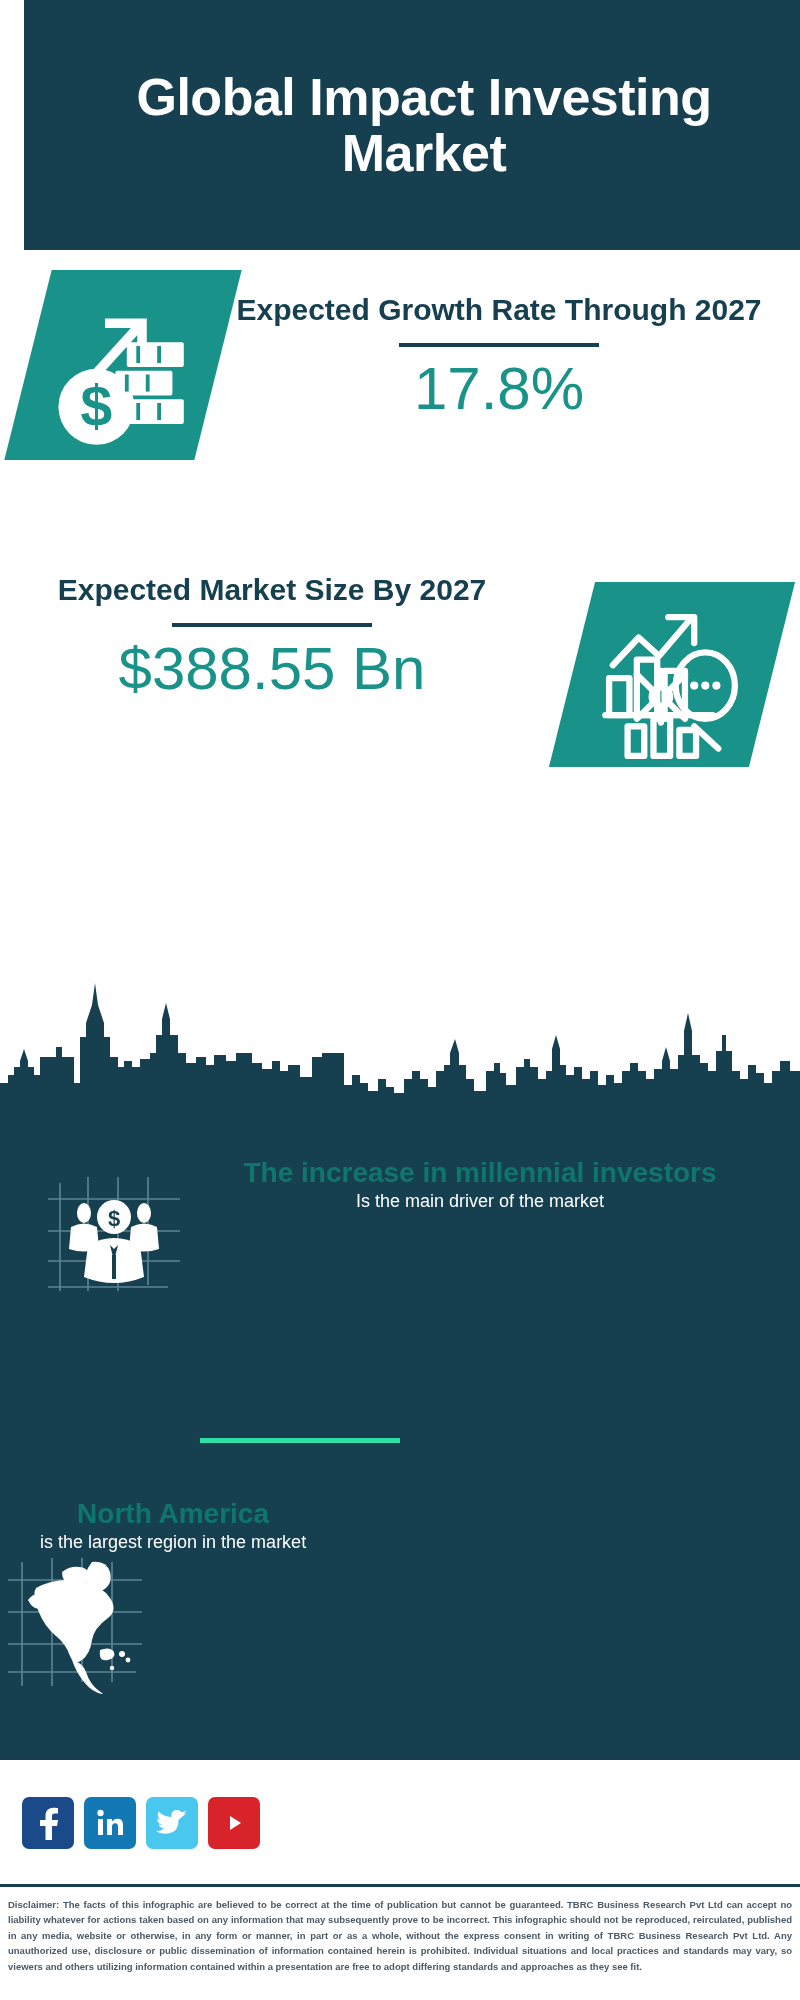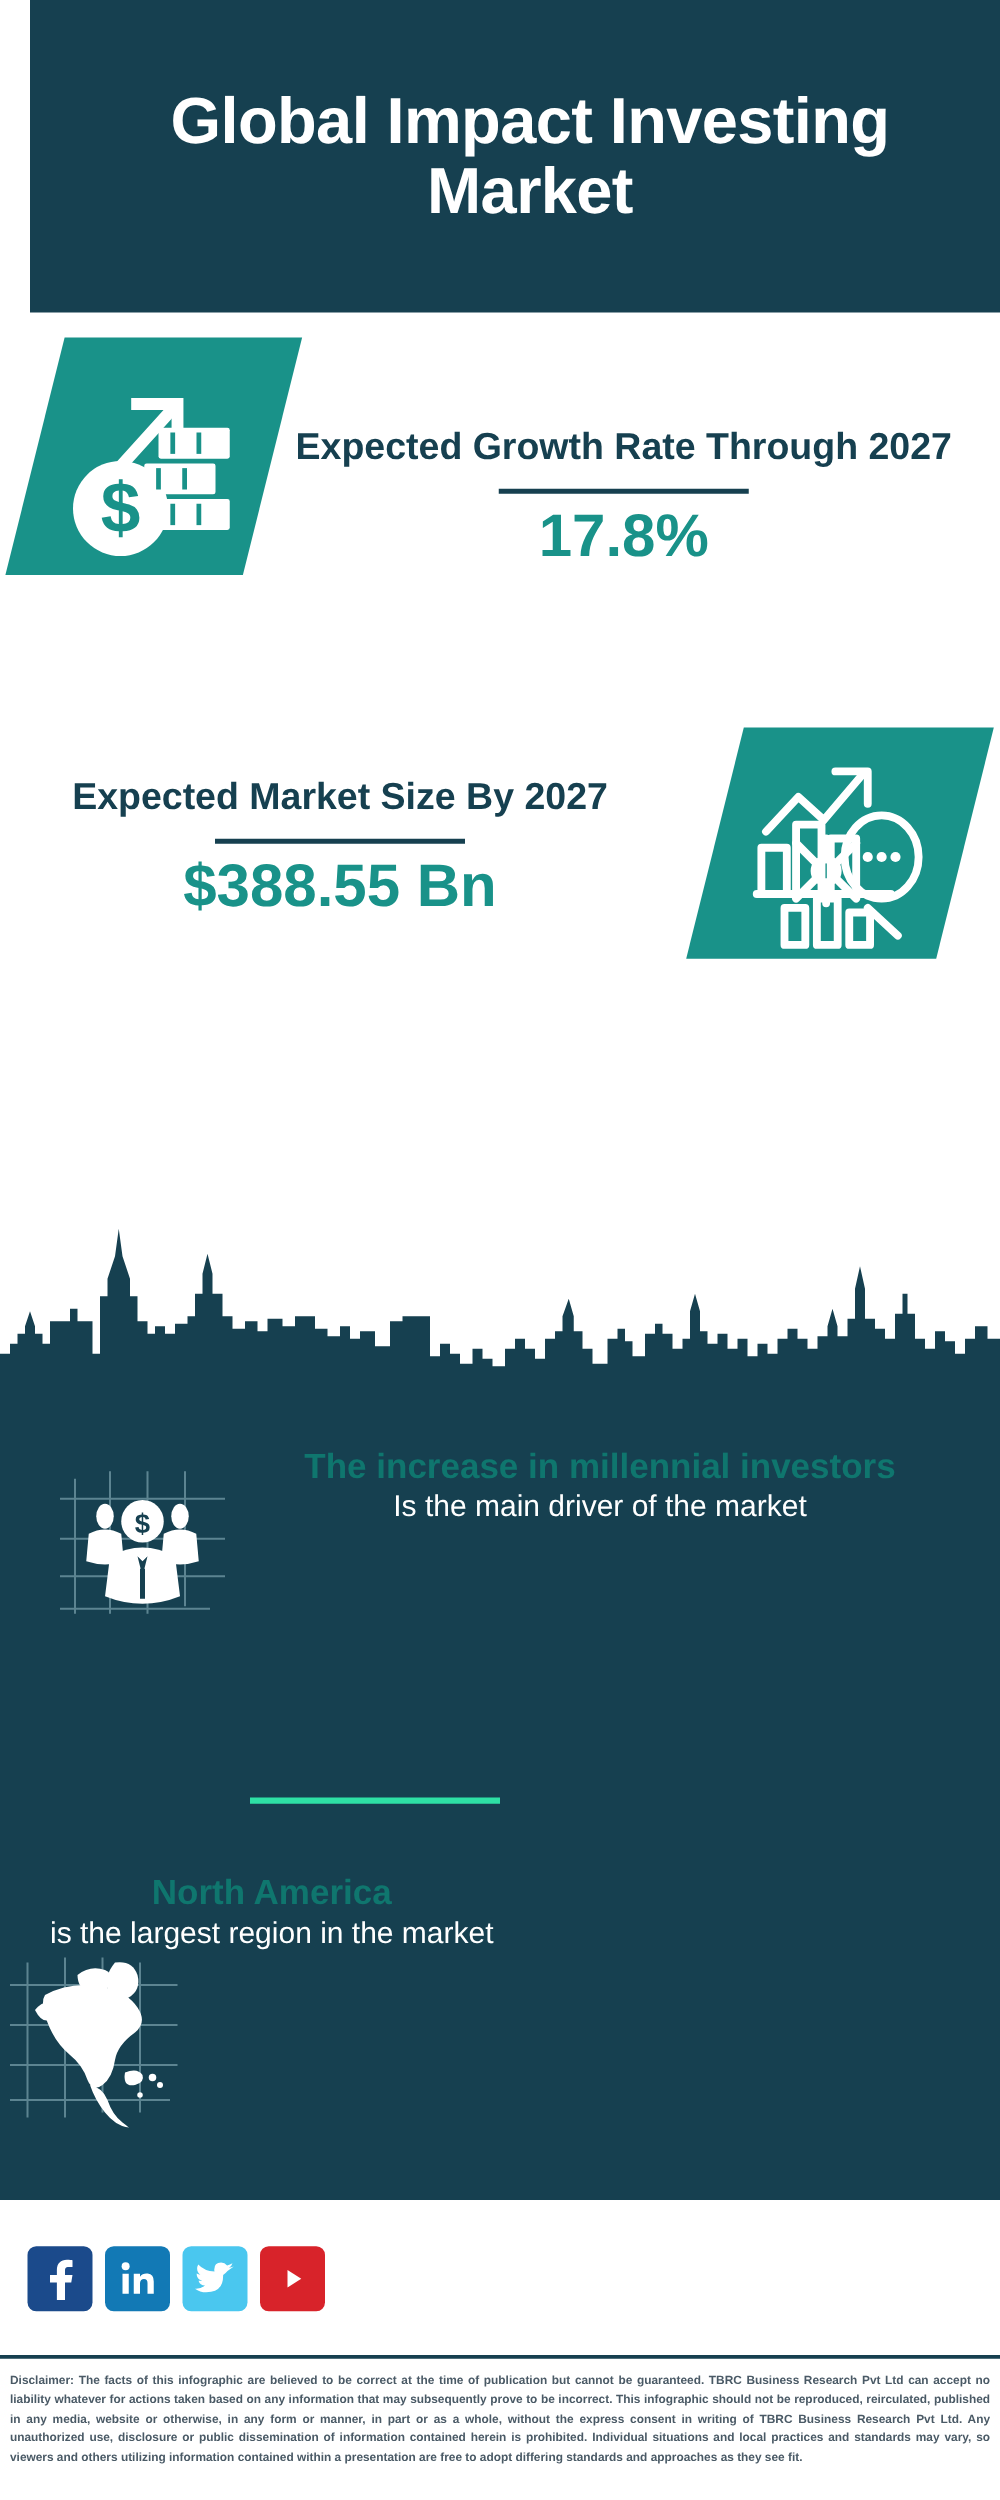--- a/index.html
+++ b/index.html
@@ -68,31 +68,30 @@
     flex:1;
     text-align:center;
     padding-top:22px;
     padding-right:20px;
   }
   .stat-label{
     color:#164050;
     font-size:30px;
     font-weight:bold;
     line-height:1.22;
-    margin-top:48px;
   }
   .rule-dark{
     width:200px;height:4px;
     background:#164050;
     margin:14px auto 10px auto;
   }
   .stat-value{
     color:#199289;
-    font-size:48px;
-    font-weight:bold;
+    font-size:60px;
+    font-weight:normal;
     line-height:1.05;
   }
 
   
   .stat2{
     position:absolute;
     left:0;top:560px;
     width:800px;height:230px;
     display:flex;
     align-items:flex-start;
@@ -149,21 +148,21 @@
     padding-right:30px;
   }
   .accent-head{
     color:#0f766e;
     font-size:28px;
     font-weight:bold;
     line-height:1.25;
   }
   .white-sub{
     color:#ffffff;
-    font-size:24px;
+    font-size:18px;
     font-weight:normal;
     line-height:1.3;
   }
 
   .rule-green{
     position:absolute;
     left:200px;top:1438px;
     width:200px;height:5px;
     background:#2ee0a5;
   }

